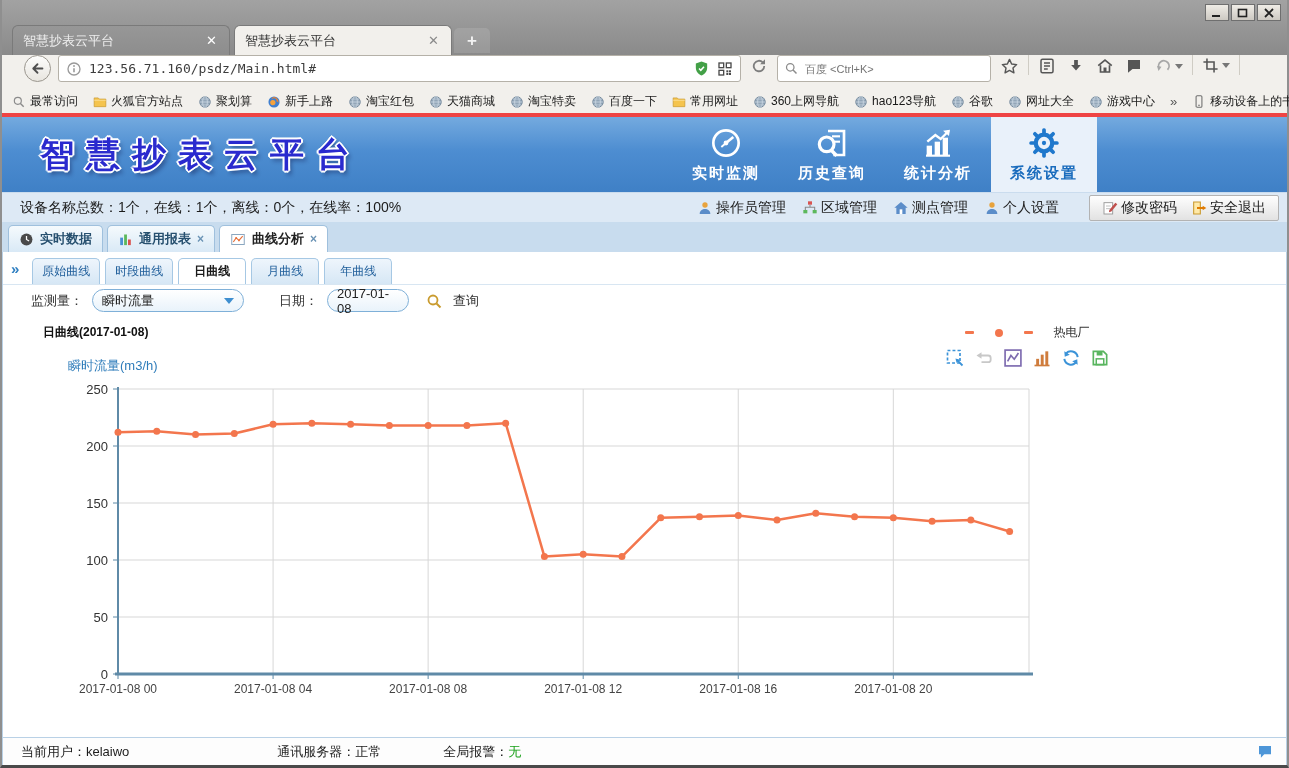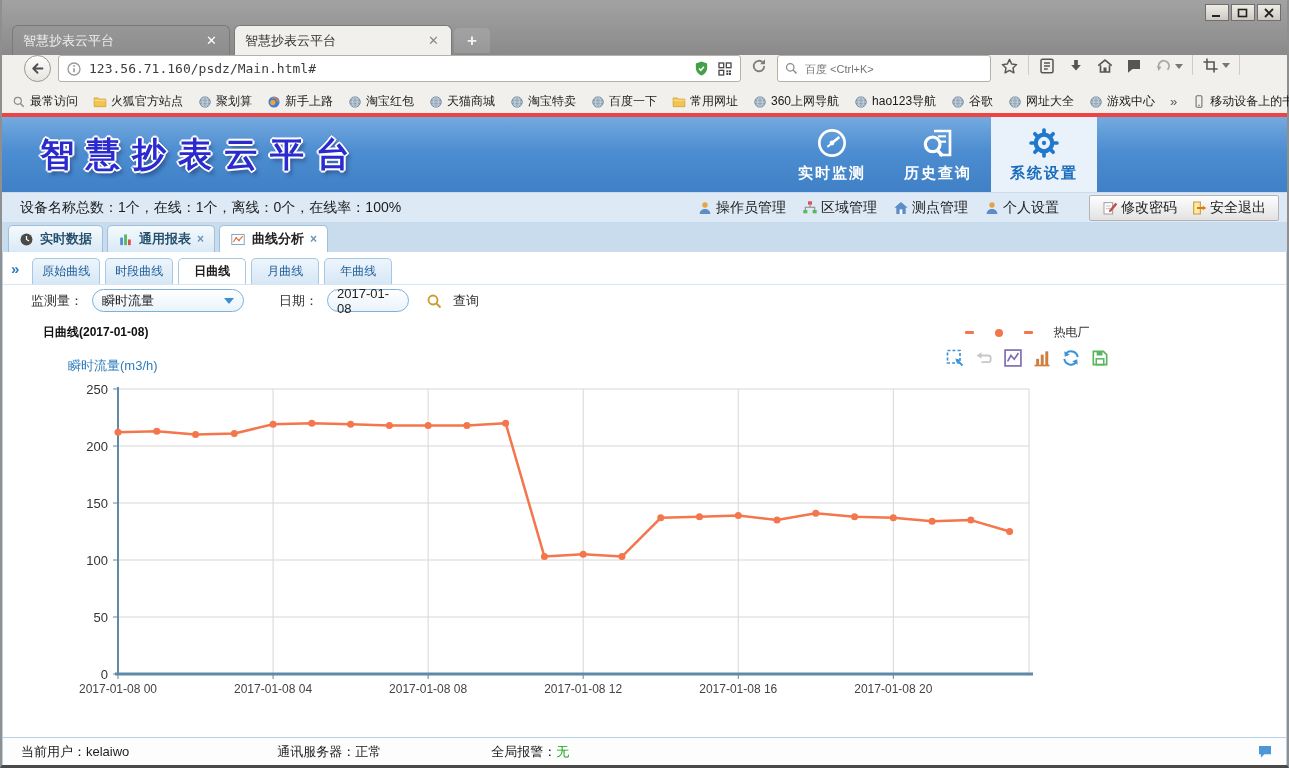--- a/index.html
+++ b/index.html
@@ -98,21 +98,21 @@
   .leg-line{width:9px;height:3px;background:#f3764d;border-radius:1px;}
   .leg-dot{width:8px;height:8px;border-radius:50%;background:#f3764d;}
   .toolbox{display:flex;align-items:center;gap:9px;}
   .toolbox svg{width:20px;height:20px;}
   .yaxis-name{margin:16px 0 2px 25px;font-size:13px;color:#2e7cba;}
   
   .footer{height:28px;background:#fdfdfd;border-top:1px solid #b9d1e6;display:flex;align-items:center;
     font-size:13px;color:#1c1c1c;position:relative;flex:none;}
   .f-user{margin-left:18px;}
   .f-comm{margin-left:148px;}
-  .f-alarm{margin-left:110px;}
+  .f-alarm{margin-left:62px;}
   .f-chat{position:absolute;right:12px;top:5px;}
 </style>
 </head>
 <body>
 
 <svg width="0" height="0" style="position:absolute">
   <symbol id="i-back" viewBox="0 0 24 24">
       <path d="M19 12H7M12 6l-6 6 6 6" fill="none" stroke="#4f4f4f" stroke-width="2.6" stroke-linecap="round" stroke-linejoin="round"></path>
     </symbol>
   <symbol id="i-info" viewBox="0 0 24 24">
@@ -513,20 +513,26 @@
         <svg class="ic">
             <use href="#i-gauge"></use>
           </svg>
         <span>实时监测</span>
       </div>
       <div class="nav-item">
         <svg class="ic">
             <use href="#i-histq"></use>
           </svg>
         <span>历史查询</span>
+      </div>
+      <div class="nav-item">
+        <svg class="ic">
+            <use href="#i-stats"></use>
+          </svg>
+        <span>统计分析</span>
       </div>
       <div class="nav-item active">
         <svg class="ic">
             <use href="#i-gear"></use>
           </svg>
         <span>系统设置</span>
       </div>
     </div>
   </div>
 

